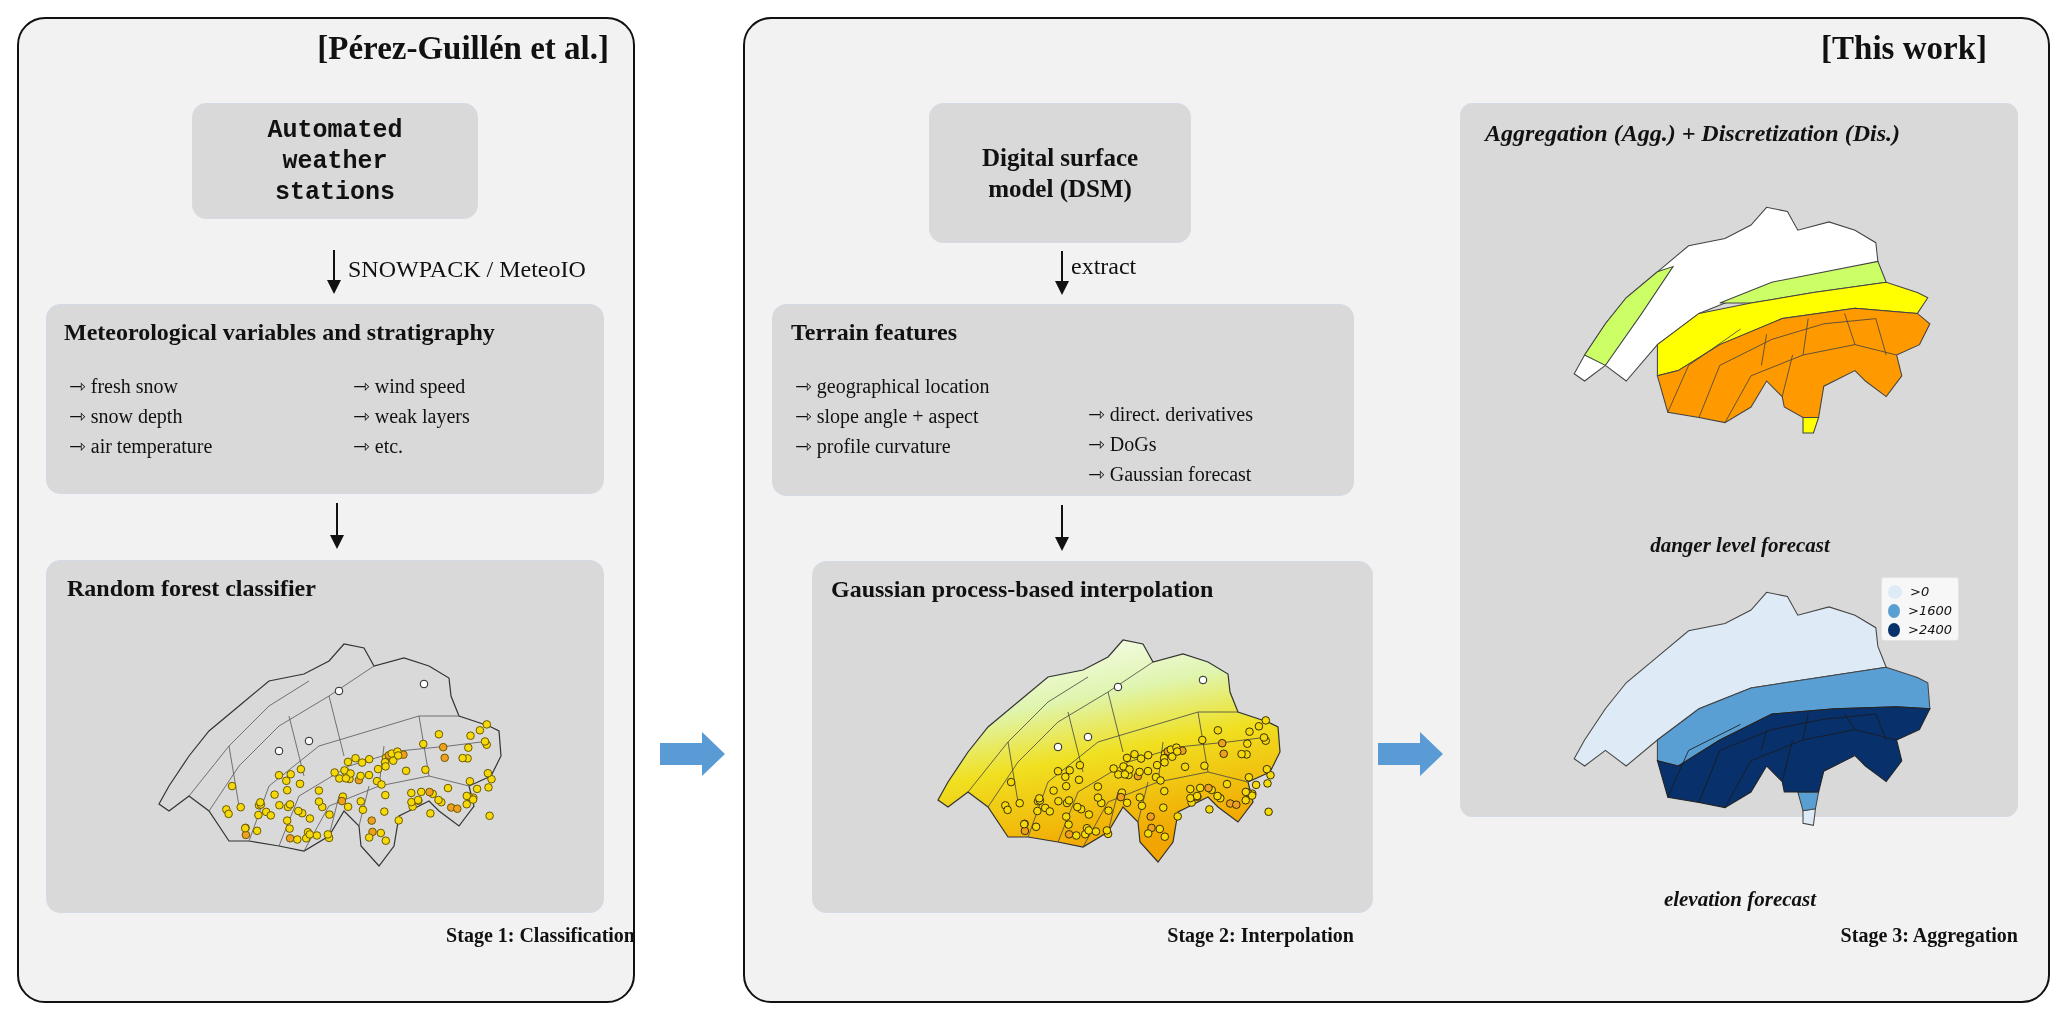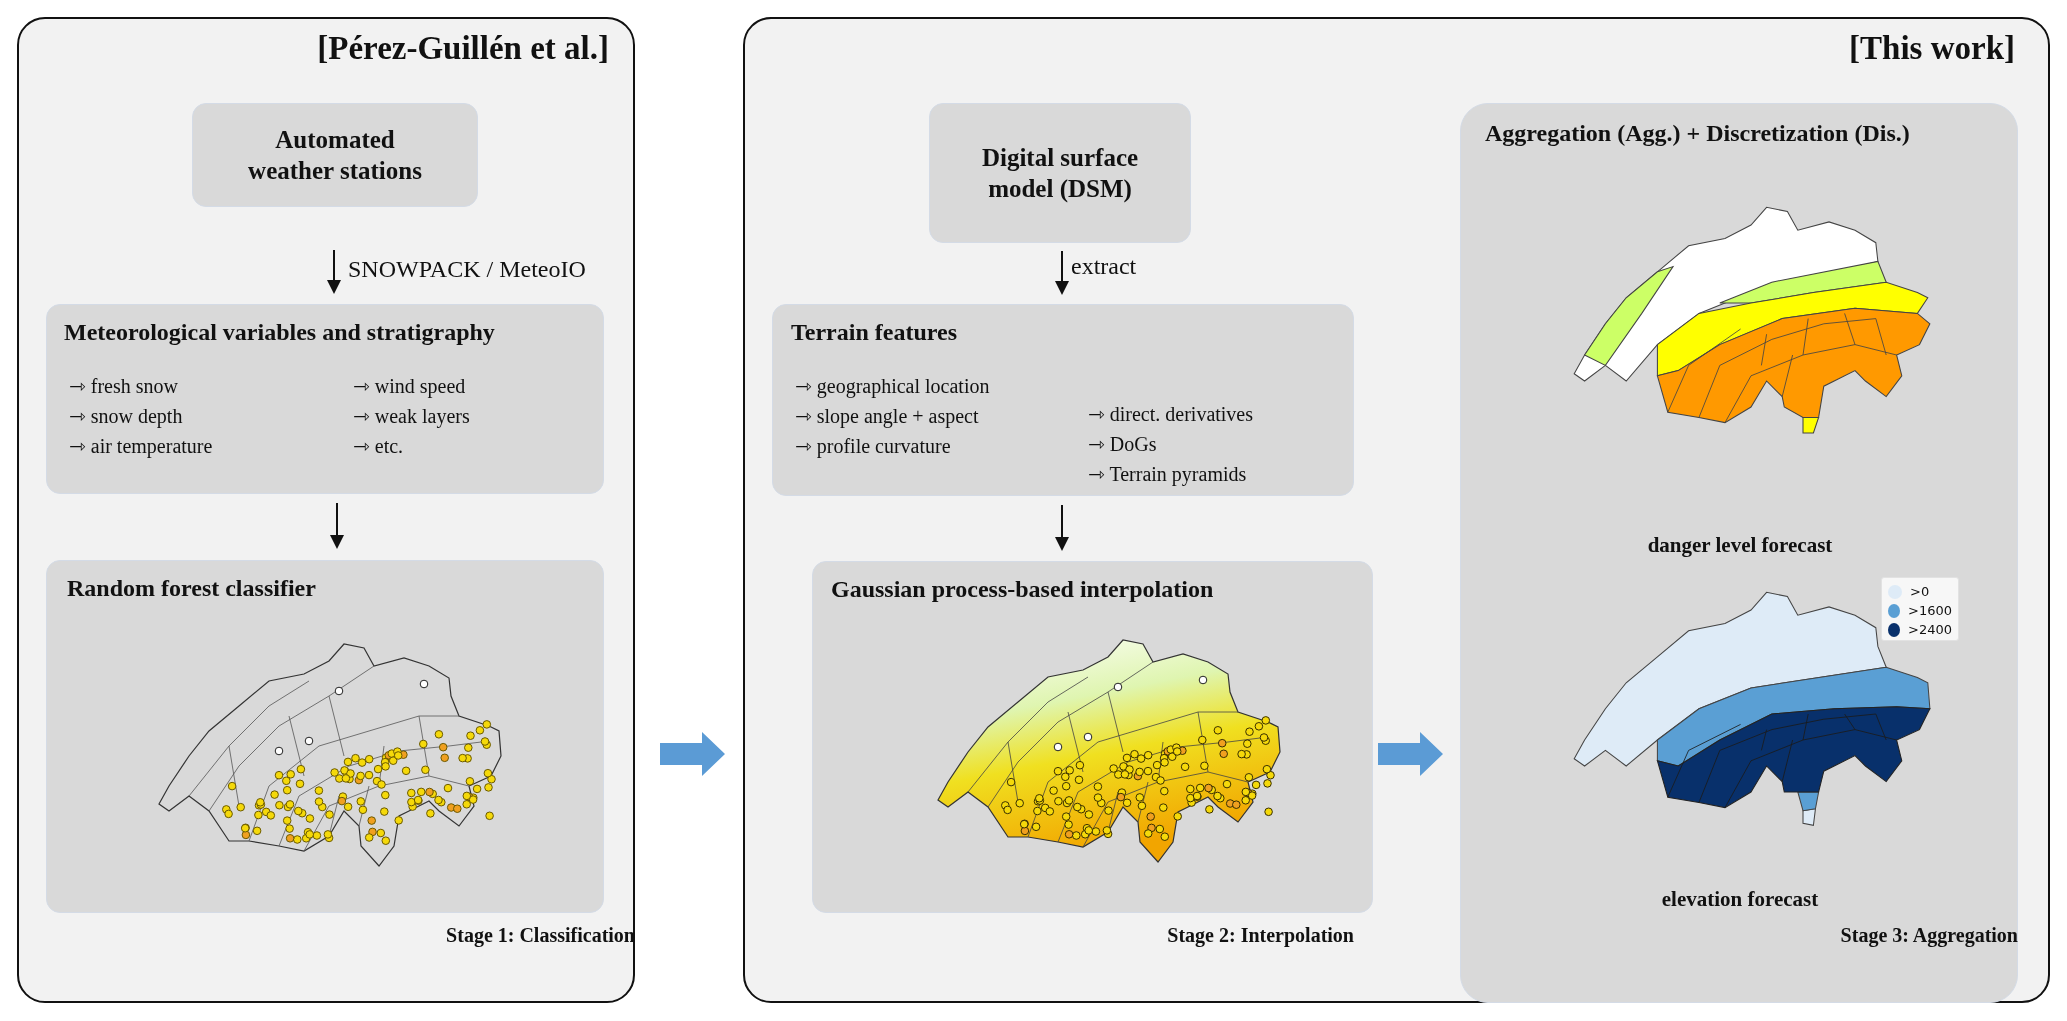--- a/index.html
+++ b/index.html
@@ -24,21 +24,21 @@
   .legend-row { display:flex; align-items:center; height:19px; }
   .legend-dot { width:14px; height:14px; border-radius:50%; margin-right:8px; display:inline-block; }
 </style>
 </head>
 <body>
 
 <div class="panel" style="left:17px;top:17px;width:618px;height:986px;">
 </div>
 <div class="tag" style="right:1458px;top:30px;text-align:center;">[Pérez-Guillén et al.]</div>
 
-<div class="box center-title" style="left:192px;top:103px;width:286px;height:104px;">
+<div class="box center-title" style="left:192px;top:103px;width:286px;height:116px;font-family:Liberation Mono, monospace;">
   <span style="max-width:210px;">Automated weather stations</span>
 </div>
 
 <div class="vline" style="left:333px;top:250px;height:32px;"></div>
 <div class="vhead" style="left:327px;top:280px;"></div>
 <div class="arrow-label" style="left:348px;top:256px;">SNOWPACK / MeteoIO</div>
 
 <div class="box" style="left:46px;top:304px;width:558px;height:190px;">
   <div class="box-title" style="left:17px;top:14px;">Meteorological variables and stratigraphy</div>
   <div class="items" style="left:22px;top:66px;">
@@ -190,41 +190,41 @@
   </svg>
 </div>
 
 <div class="stage" style="left:17px;width:618px;top:924px;">Stage 1: Classification</div>
 
 <svg width="66" height="44" viewBox="0 0 66 44" style="position:absolute;left:660px;top:732px;">
   <polygon points="0,11 42,11 42,0 65,22 42,44 42,33 0,33" fill="#5b9bd5"></polygon>
 </svg>
 
 <div class="panel" style="left:743px;top:17px;width:1307px;height:986px;"></div>
-<div class="tag" style="right:52px;top:30px;text-align:right;">[This work]</div>
+<div class="tag" style="right:80px;top:30px;text-align:right;">[This work]</div>
 
 <div class="box center-title" style="left:929px;top:103px;width:262px;height:140px;">
   <span style="max-width:180px;">Digital surface model (DSM)</span>
 </div>
 
 <div class="vline" style="left:1061px;top:251px;height:32px;"></div>
 <div class="vhead" style="left:1055px;top:281px;"></div>
 <div class="arrow-label" style="left:1071px;top:253px;">extract</div>
 
 <div class="box" style="left:772px;top:304px;width:582px;height:192px;">
   <div class="box-title" style="left:18px;top:14px;">Terrain features</div>
   <div class="items" style="left:22px;top:66px;">
     <div>⇾ geographical location</div>
     <div>⇾ slope angle + aspect</div>
     <div>⇾ profile curvature</div>
   </div>
   <div class="items" style="left:315px;top:66px;margin-top:28px;">
     <div>⇾ direct. derivatives</div>
     <div>⇾ DoGs</div>
-    <div>⇾ Terrain pyramids</div>
+    <div>⇾ Gaussian forecast</div>
   </div>
 </div>
 
 <div class="vline" style="left:1061px;top:505px;height:34px;"></div>
 <div class="vhead" style="left:1055px;top:537px;"></div>
 
 <div class="box" style="left:812px;top:561px;width:561px;height:352px;">
   <div class="box-title" style="left:18px;top:14px;">Gaussian process-based interpolation</div>
   <svg class="map" width="400" height="250" viewBox="0 0 400 250" style="left:95px;top:70px;">
     <defs>
@@ -365,21 +365,21 @@
       </g>
   </svg>
 </div>
 
 <div class="stage" style="left:772px;width:582px;top:924px;">Stage 2: Interpolation</div>
 
 <svg width="66" height="44" viewBox="0 0 66 44" style="position:absolute;left:1378px;top:732px;">
   <polygon points="0,11 42,11 42,0 65,22 42,44 42,33 0,33" fill="#5b9bd5"></polygon>
 </svg>
 
-<div class="box" style="left:1460px;top:103px;width:558px;height:900px;border-radius:28px;">
+<div class="box" style="left:1460px;top:103px;width:558px;height:714px;border-radius:12px;font-style:italic;">
   <div class="box-title" style="left:24px;top:16px;">Aggregation (Agg.) + Discretization (Dis.)</div>
 
   <svg class="map" width="420" height="260" viewBox="0 0 400 250" style="left:80px;top:95px;">
     <path d="M30,168 L40,150 L60,120 L80,95 L110,70 L140,45 L175,38 L200,25 L215,8 L235,12 L245,30 L275,22 L300,30 L320,42 L322,60 L200,90 L150,110 L110,140 L80,175 L60,160 L40,175 Z" fill="#ffffff" stroke="#444" stroke-width="1"></path>
     <path d="M40,150 L60,120 L80,95 L110,70 L125,65 L95,110 L60,160 Z M170,100 L220,80 L322,60 L330,80 L260,90 L200,100 Z" fill="#ccff66" stroke="#444" stroke-width="1"></path>
     <path d="M110,140 L150,110 L200,100 L260,90 L330,80 L360,90 L370,95 L360,110 L300,105 L230,115 L170,140 L130,165 L110,170 Z M250,210 L265,210 L260,225 L250,225 Z" fill="#ffff00" stroke="#444" stroke-width="1"></path>
     <path d="M110,170 L130,165 L170,140 L230,115 L300,105 L360,110 L372,120 L362,140 L340,150 L345,170 L330,190 L310,175 L300,165 L280,175 L270,180 L265,210 L250,210 L232,200 L230,190 L215,175 L200,200 L175,215 L150,210 L120,205 Z" fill="#ff9900" stroke="#444" stroke-width="1"></path>
     <path d="M120,205 L140,160 L190,125 M150,210 L170,160 L220,135 L270,120 L320,115 M175,215 L200,170 L250,150 L300,140 L340,150 M210,160 L215,130 M250,150 L255,115 M290,110 L300,140 M230,190 L240,150 M320,115 L330,150" fill="none" stroke="#444" stroke-width="0.8"></path>
   </svg>
   <div class="caption" style="left:0;width:558px;top:398px;">danger level forecast</div>

